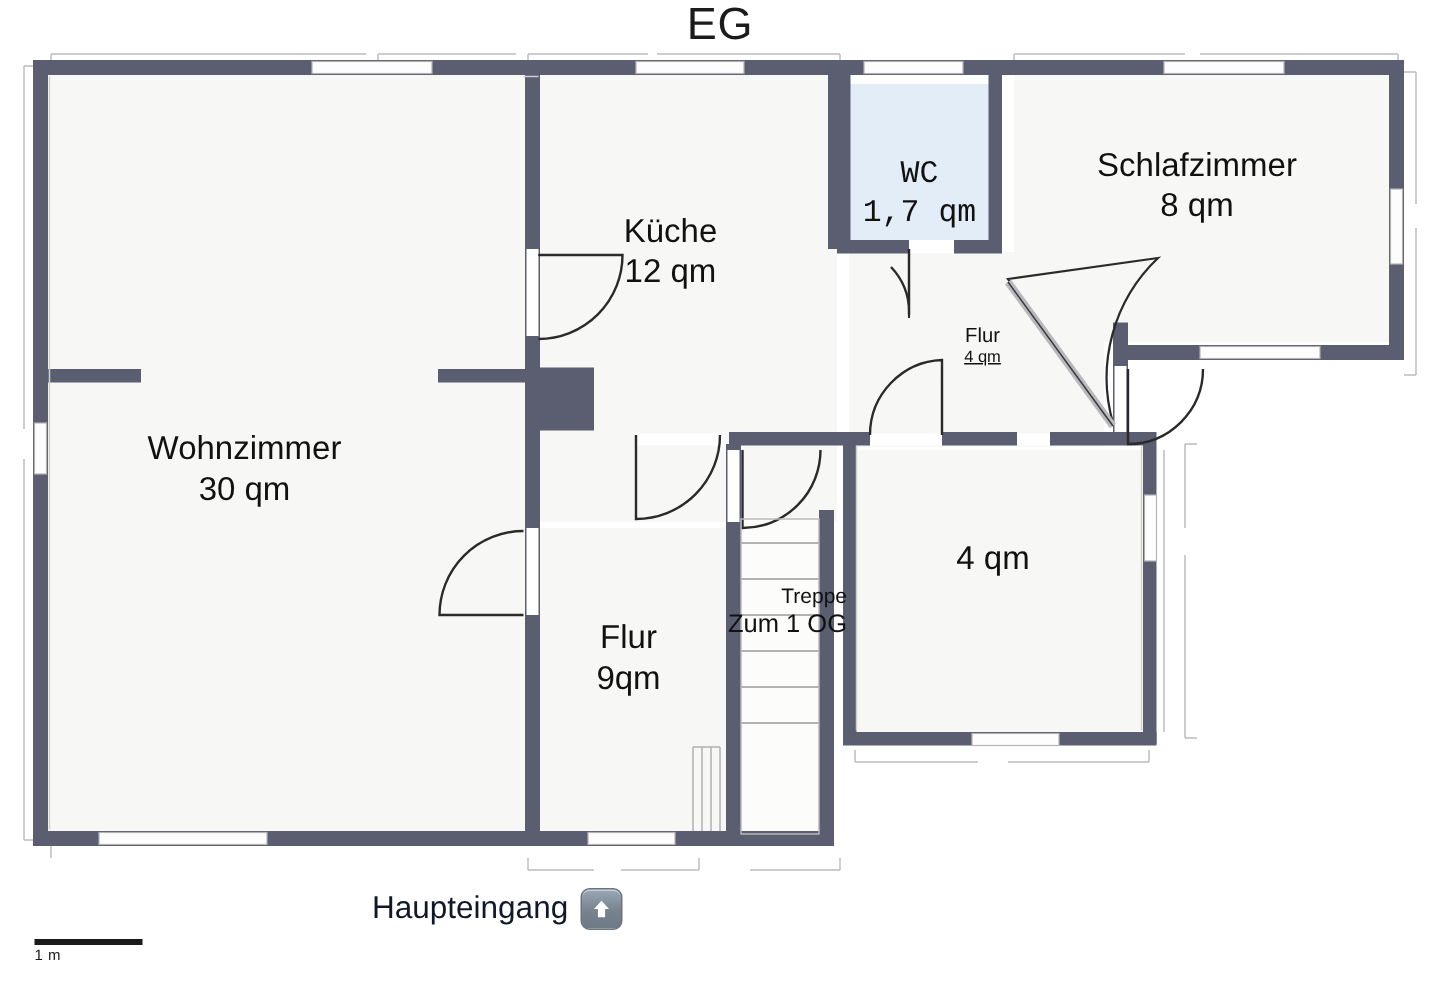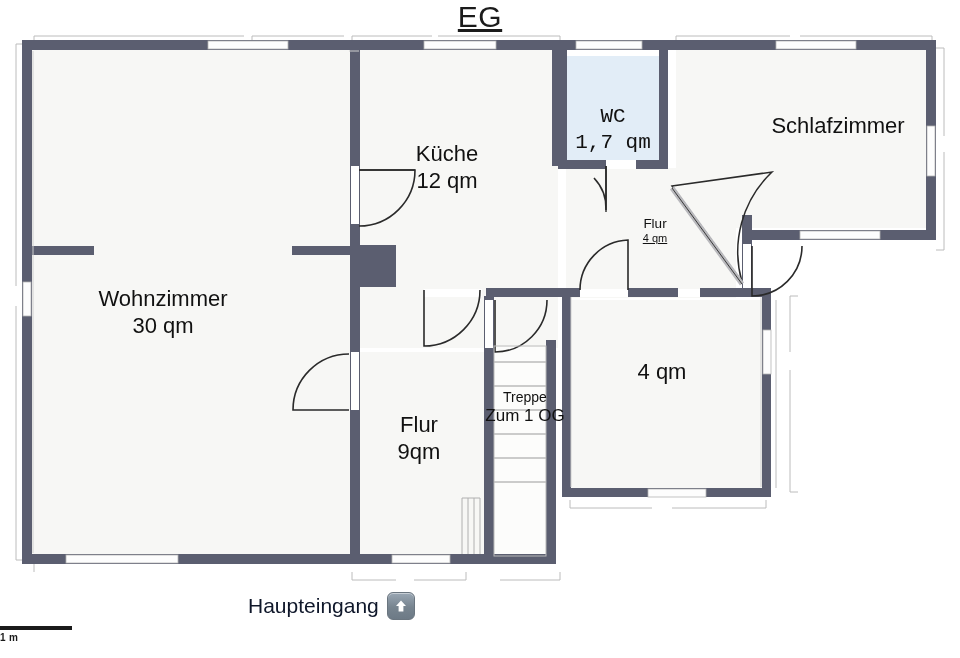--- a/index.html
+++ b/index.html
@@ -25,21 +25,20 @@
     position: absolute;
     left: 0;
     top: 0;
     width: 960px;
     text-align: center;
     font-size: 30px;
     color: #1b1b1b;
     letter-spacing: 0.5px;
     font-weight: 400;
     line-height: 34px;
-    text-decoration: underline;
   }
   #plan-svg {
     position: absolute;
     left: 0; top: 0;
   }
   .room-label {
     position: absolute;
     text-align: center;
     color: #111111;
     white-space: nowrap;
@@ -73,23 +72,22 @@
     border-radius: 6px;
     background: linear-gradient(180deg, #9aa7b4 0%, #77848f 55%, #6d7a86 100%);
     border: 1px solid #6a757f;
     box-shadow: inset 0 1px 0 rgba(255,255,255,0.45);
     display: flex;
     align-items: center;
     justify-content: center;
   }
   #scalebar {
     position: absolute;
-    left: 0;
+    left: 23px;
     top: 626px;
-    font-weight: bold;
   }
   #scalebar-line {
     width: 72px;
     height: 4px;
     background: #1a1a1a;
   }
   #scalebar-text {
     margin-top: 2px;
     font-size: 10px;
     color: #1a1a1a;
@@ -308,39 +306,40 @@
   <div class="room-label label-big" style="left:447px; top:141px; transform:translate(-50%,0);">
     <span class="rl-name">Küche</span>
     <span class="rl-area">12 qm</span>
   </div>
 
   <div class="room-label label-mid" style="left:613px; top:104px; transform:translate(-50%,0);font-family:Liberation Mono, monospace;">
     <span class="rl-name">WC</span>
     <span class="rl-area">1,7 qm</span>
   </div>
 
-  <div class="room-label label-big" style="left:798px; top:113px; transform:translate(-50%,0);margin-left:40px;">
+  <div class="room-label label-big" style="left:798px; top:97px; transform:translate(-50%,0);">
     <span class="rl-name">Schlafzimmer</span>
+    <span class="rl-area">8 qm</span>
   </div>
 
   <div class="room-label label-tiny" style="left:655px; top:216px; transform:translate(-50%,0);">
     <span class="rl-name">Flur</span>
     <span class="rl-area">4 qm</span>
   </div>
 
   <div class="room-label label-big" style="left:662px; top:359px; transform:translate(-50%,0);">
     <span class="rl-area">4 qm</span>
   </div>
 
   <div class="room-label label-big" style="left:419px; top:412px; transform:translate(-50%,0);">
     <span class="rl-name">Flur</span>
     <span class="rl-area">9qm</span>
   </div>
 
-  <div class="room-label label-small" style="left:525px; top:389px; transform:translate(-50%,0);">
+  <div class="room-label label-small" style="left:525px; top:389px; transform:translate(-50%,0);text-align:right;">
     <span class="rl-name" style="font-size:14px;">Treppe</span>
     <span class="rl-area" style="font-size:17px;">Zum 1 OG</span>
   </div>
 
   <div id="entrance-block">
     <span id="entrance-label">Haupteingang</span>
     <span id="entrance-arrow-icon">
       <svg width="14" height="14" viewBox="0 0 14 14" aria-hidden="true">
         <path d="M7 1.5 L12 7 L9.4 7 L9.4 12.5 L4.6 12.5 L4.6 7 L2 7 Z" fill="#ffffff"></path>
       </svg>

